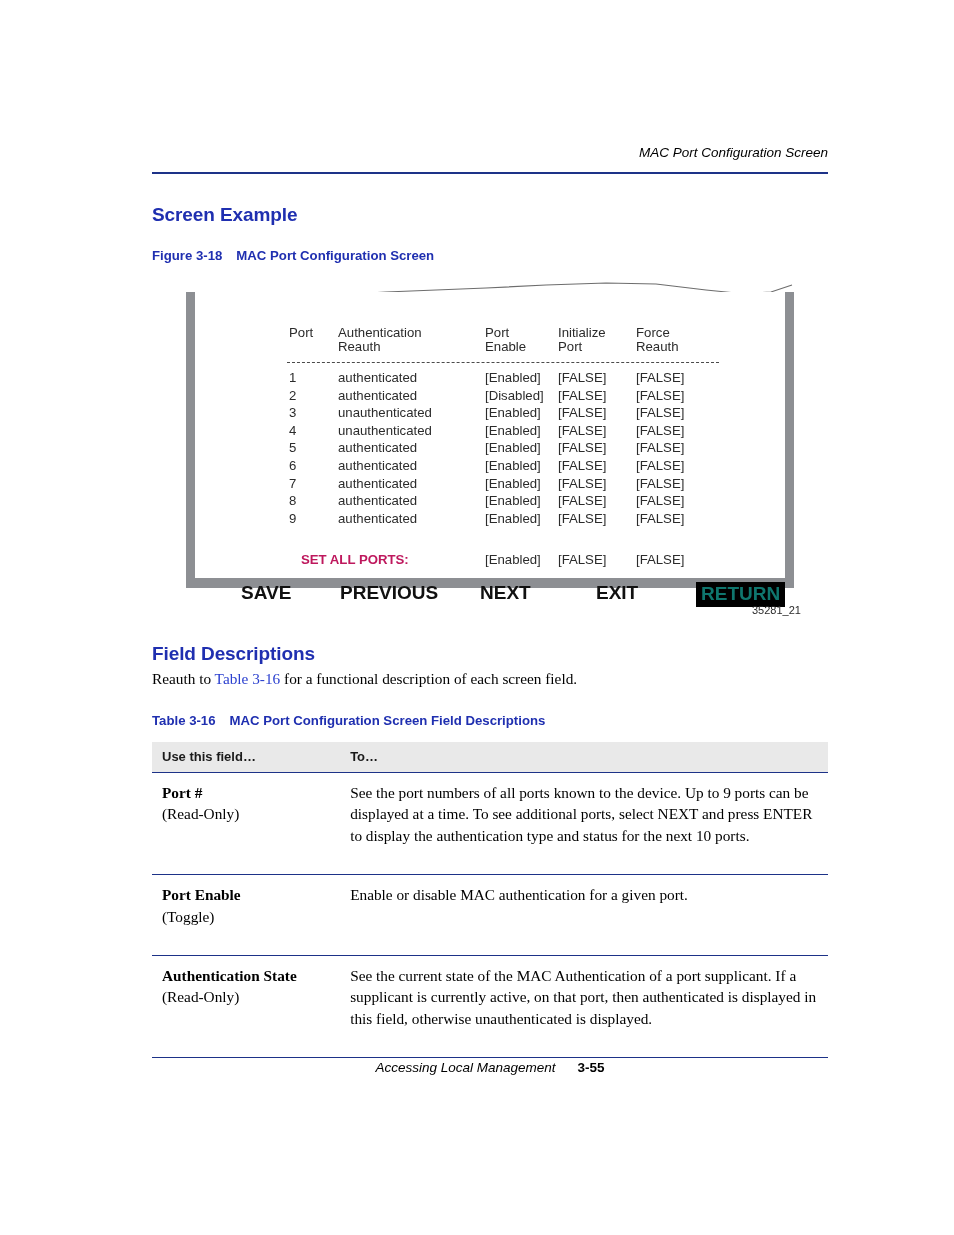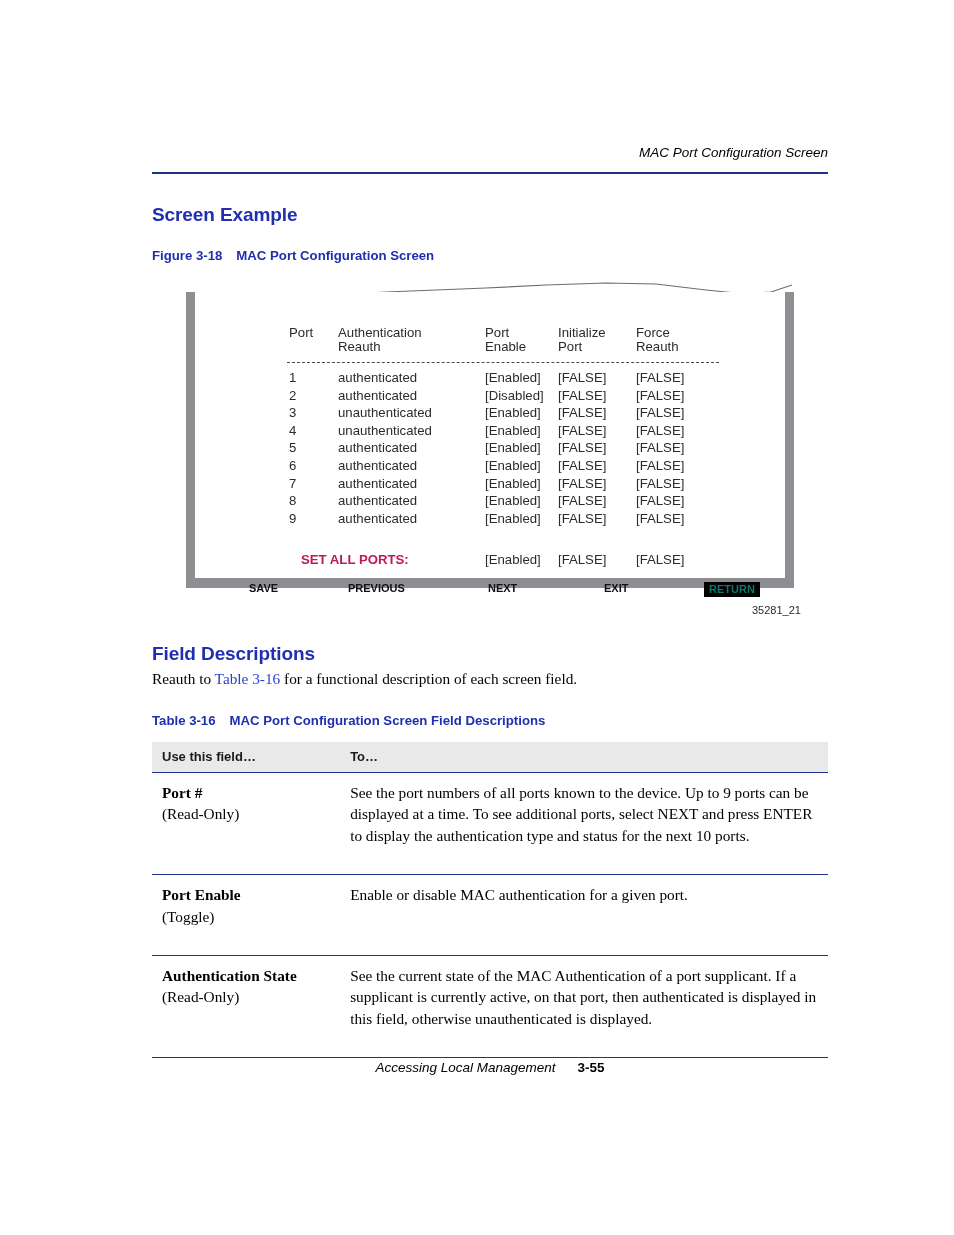--- a/index.html
+++ b/index.html
@@ -174,27 +174,27 @@
   .set-all-label {
     position: absolute;
     left: 106px;
     top: 0;
     font-weight: bold;
     color: #be185d;
   }
 
   .nav-row {
     position: absolute;
-    left: 12px;
+    left: 4px;
     top: 260px;
     width: 590px;
     height: 22px;
     font-family: "Liberation Sans", sans-serif;
     font-weight: bold;
-    font-size: 11px;
+    font-size: 19px;
     color: #111111;
     white-space: nowrap;
   }
   .nav-item { position: absolute; top: 0; }
   .nav-save     { left: 42px; }
   .nav-previous { left: 141px; }
   .nav-next     { left: 281px; }
   .nav-exit     { left: 397px; }
   .nav-return {
     left: 497px;

